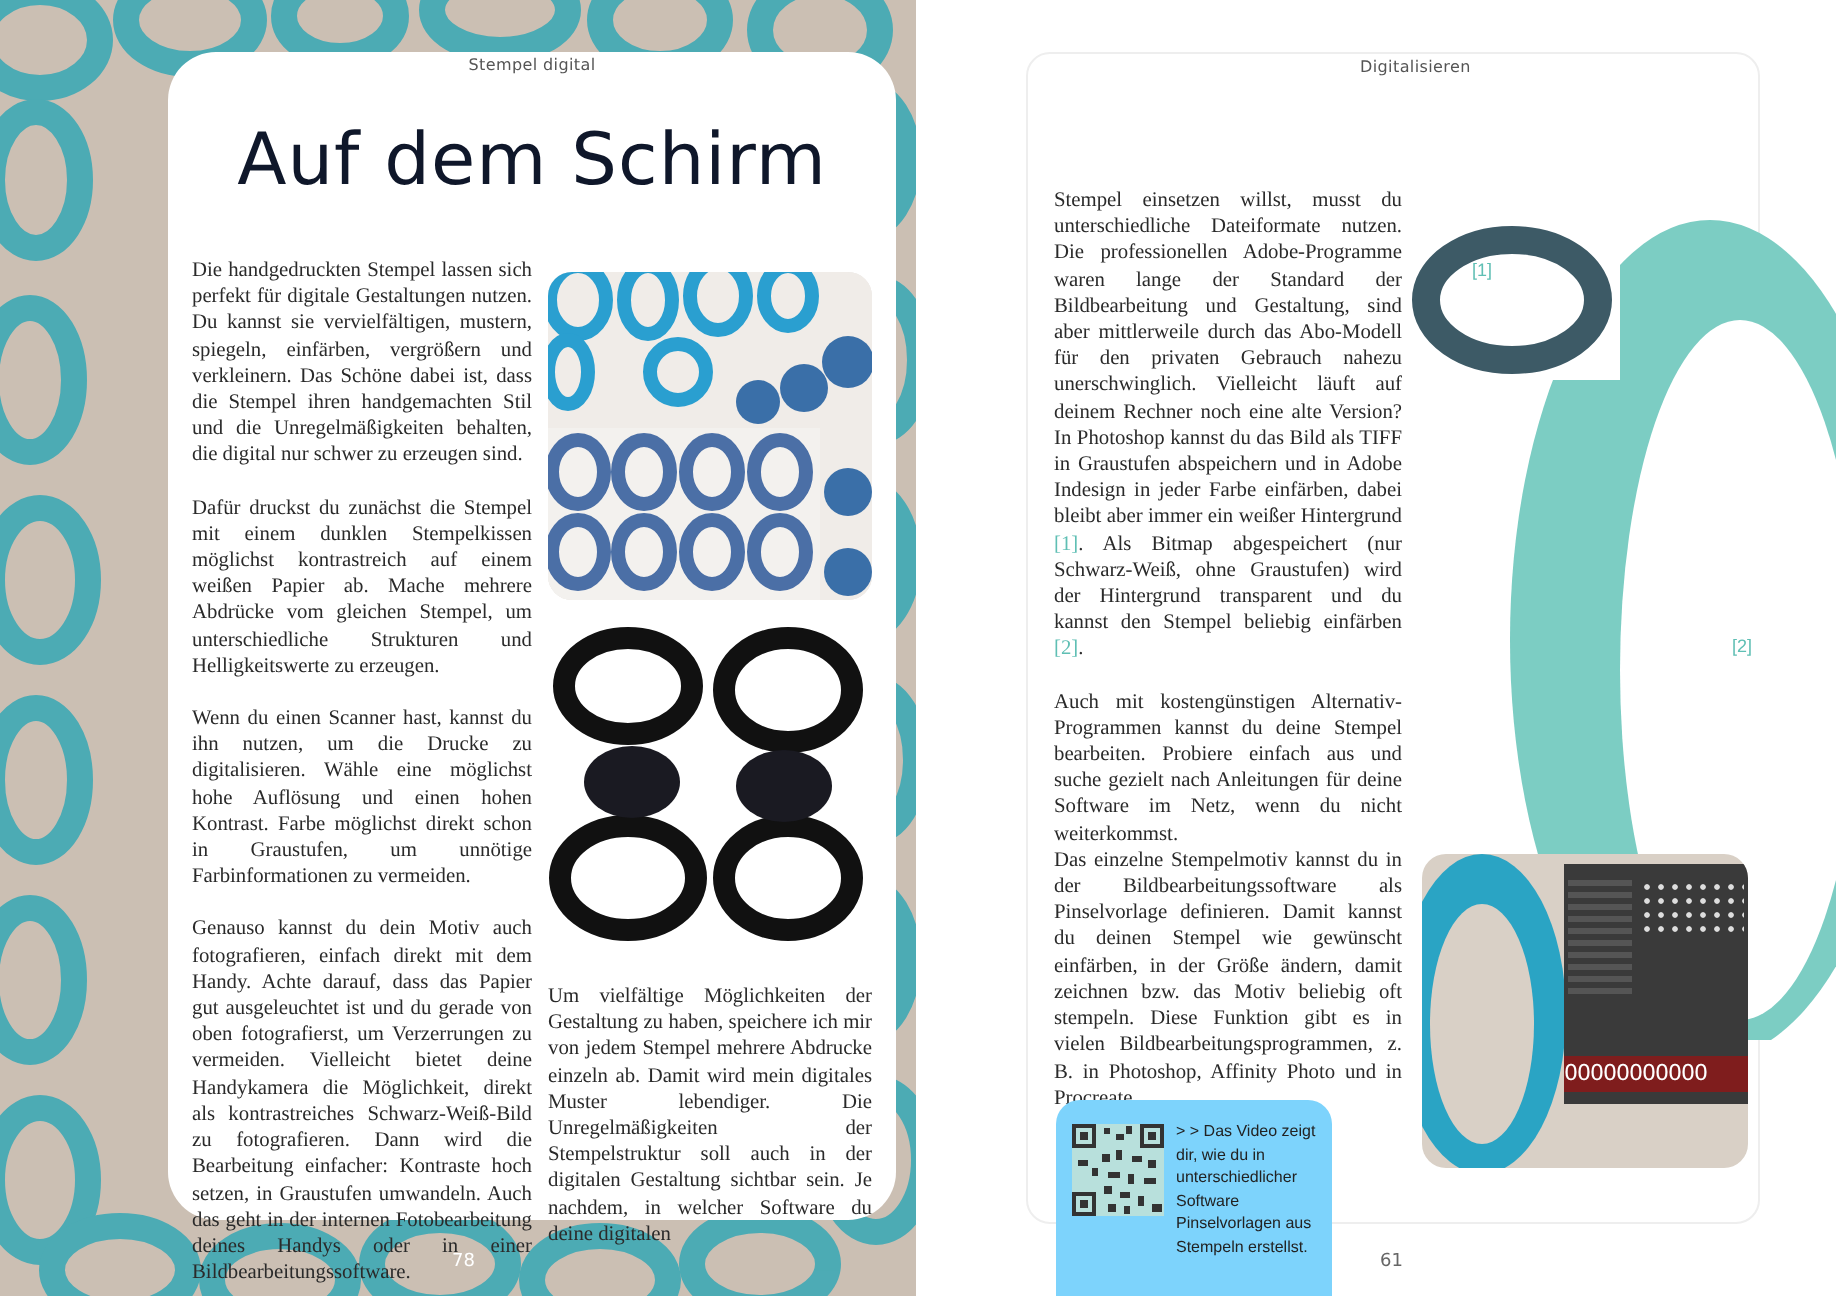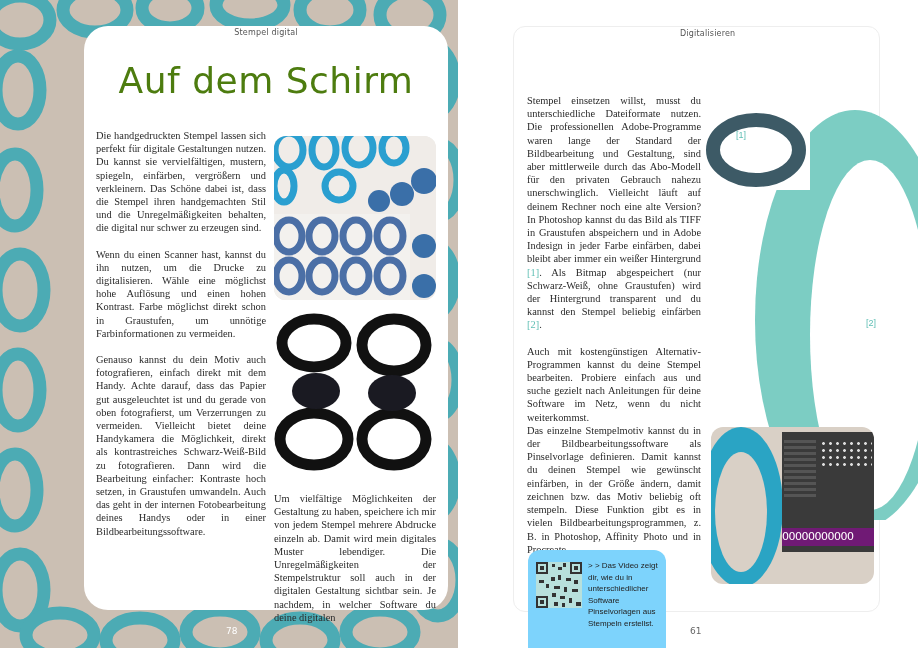--- a/index.html
+++ b/index.html
@@ -3,21 +3,21 @@
 <meta charset="utf-8">
 <style>
   html, body { margin:0; padding:0; }
   body { width:918px; height:648px; position:relative; overflow:hidden; background:#fff; font-family:"Liberation Serif", serif; }
   .left-page { position:absolute; left:0; top:0; width:458px; height:648px; overflow:hidden;
     background:#cbbfb3; }
   .left-page svg.bg { position:absolute; left:0; top:0; }
   .left-card { position:absolute; left:40px; top:26px; width:364px; height:584px; background:#fff; border-radius:24px;margin-left:44px; }
   .running-head { position:absolute; font-family:"DejaVu Sans", sans-serif; font-size:8px; color:#555; letter-spacing:0.2px; }
   .title { position:absolute; left:0; width:364px; top:34px; text-align:center; font-family:"DejaVu Sans", sans-serif;
-    font-size:36px; color:#4d7c0f; letter-spacing:0.5px; }
+    font-size:36px; color:#0f172a; letter-spacing:0.5px; }
   .body-text { position:absolute; font-size:10.4px; line-height:13.2px; color:#2a2a2a; text-align:justify; hyphens:manual; }
   .body-text p { margin:0 0 13px 0; }
   .ref { color:#5fbfb4; }
   .page-num { position:absolute; font-family:"DejaVu Sans", sans-serif; font-size:9px; }
   .photo { position:absolute; border-radius:12px; overflow:hidden; }
   .right-card { position:absolute; left:513px; top:26px; width:365px; height:584px; border:1px solid #eee; border-radius:12px; }
   .qr-box { position:absolute; left:528px; top:550px; width:138px; height:98px; background:#7dd3fc; border-radius:12px 12px 0 0; }
   .qr-text { position:absolute; left:60px; top:10px; width:74px; font-family:"Liberation Sans", sans-serif; font-size:8px; line-height:11.5px; color:#222; }
 </style>
 </head>
@@ -51,20 +51,21 @@
         <ellipse cx="380" cy="632" rx="34" ry="22"></ellipse>
     </g>
   </svg>
 
   <div class="left-card">
     <div class="running-head" style="left:0;width:364px;top:2px;text-align:center;">Stempel digital</div>
     <div class="title">Auf dem Schirm</div>
 
     <div class="body-text" style="left:12px;top:103px;width:170px;">
       <p>Die handgedruckten Stempel lassen sich perfekt für digitale Gestaltungen nutzen. Du kannst sie vervielfältigen, mustern, spiegeln, einfärben, vergrößern und verkleinern. Das Schöne dabei ist, dass die Stempel ihren handgemachten Stil und die Unregelmäßigkeiten behalten, die digital nur schwer zu erzeugen sind.</p>
+      <p>Dafür druckst du zunächst die Stempel mit einem dunklen Stempelkissen möglichst kontrastreich auf einem weißen Papier ab. Mache mehrere Abdrücke vom gleichen Stempel, um unterschiedliche Strukturen und Helligkeitswerte zu erzeugen.</p>
       <p>Wenn du einen Scanner hast, kannst du ihn nutzen, um die Drucke zu digitalisieren. Wähle eine möglichst hohe Auflösung und einen hohen Kontrast. Farbe möglichst direkt schon in Graustufen, um unnötige Farbinformationen zu vermeiden.</p>
       <p>Genauso kannst du dein Motiv auch fotografieren, einfach direkt mit dem Handy. Achte darauf, dass das Papier gut ausgeleuchtet ist und du gerade von oben fotografierst, um Verzerrungen zu vermeiden. Vielleicht bietet deine Handykamera die Möglichkeit, direkt als kontrastreiches Schwarz-Weiß-Bild zu fotografieren. Dann wird die Bearbeitung einfacher: Kontraste hoch setzen, in Graustufen umwandeln. Auch das geht in der internen Fotobearbeitung deines Handys oder in einer Bildbearbeitungssoftware.</p>
     </div>
 
     <div class="photo" style="left:190px;top:110px;width:162px;height:164px;background:#e9e6e4;">
       <svg width="162" height="164">
         <rect width="162" height="164" fill="#f0ece8"></rect>
         <g fill="none" stroke="#2a9fd0" stroke-width="7">
           <ellipse cx="15" cy="14" rx="14" ry="17"></ellipse>
             <ellipse cx="50" cy="14" rx="12" ry="17"></ellipse>
@@ -137,21 +138,21 @@
 </div>
 
 <div class="photo" style="left:711px;top:427px;width:163px;height:157px;background:#d9d0c6;">
   <svg width="163" height="157" style="position:absolute;left:0;top:0;">
     <ellipse cx="30" cy="80" rx="42" ry="80" fill="#2aa4c4"></ellipse>
     <ellipse cx="30" cy="85" rx="26" ry="60" fill="#d9d0c6"></ellipse>
   </svg>
   <div style="position:absolute;left:71px;top:5px;width:92px;height:120px;background:#3a3a3a;">
     <div style="position:absolute;left:2px;top:8px;width:32px;height:60px;background:repeating-linear-gradient(#555 0 3px,#3a3a3a 3px 6px);"></div>
     <div style="position:absolute;left:38px;top:8px;width:52px;height:30px;background:radial-gradient(circle,#ddd 1.2px,transparent 1.6px) 0 0/7px 7px;"></div>
-    <div style="position:absolute;left:0;top:96px;width:92px;height:18px;background:#701a75;color:#fff;font-family:'DejaVu Sans',sans-serif;font-size:11px;letter-spacing:-0.5px;line-height:18px;overflow:hidden;white-space:nowrap;">00000000000</div>
+    <div style="position:absolute;left:0;top:96px;width:92px;height:18px;background:#7f1d1d;color:#fff;font-family:'DejaVu Sans',sans-serif;font-size:11px;letter-spacing:-0.5px;line-height:18px;overflow:hidden;white-space:nowrap;">00000000000</div>
   </div>
 </div>
 
 <div class="qr-box">
   <svg style="position:absolute;left:8px;top:12px;" width="46" height="46">
     <rect width="46" height="46" fill="#b8e0dc"></rect>
     <g fill="#333">
       <rect x="0" y="0" width="12" height="12"></rect>
         <rect x="34" y="0" width="12" height="12"></rect>
         <rect x="0" y="34" width="12" height="12"></rect>

